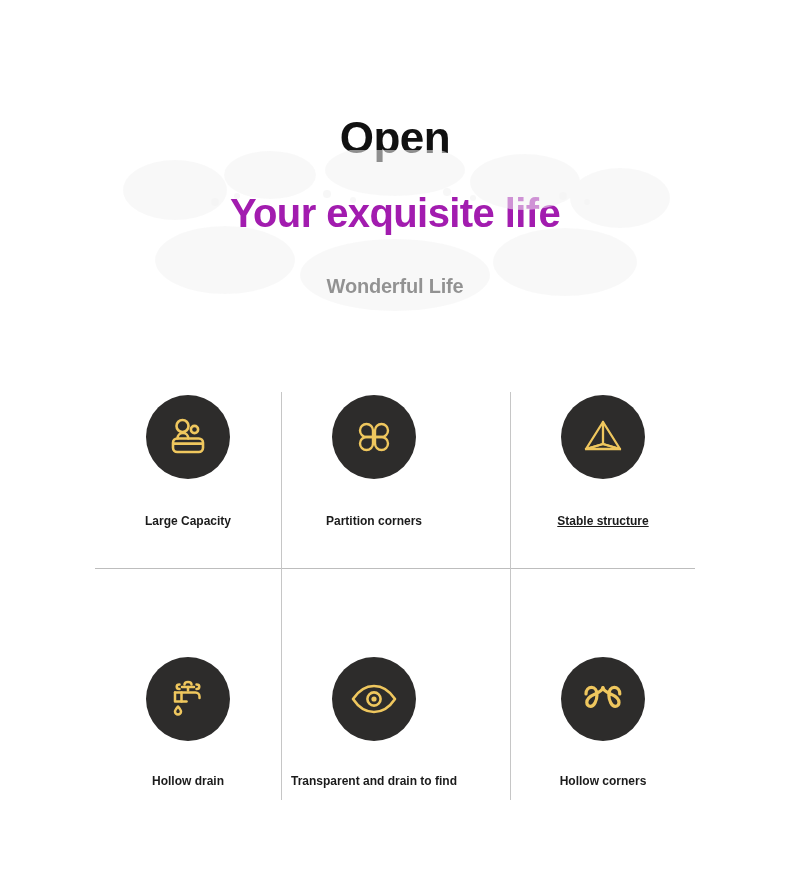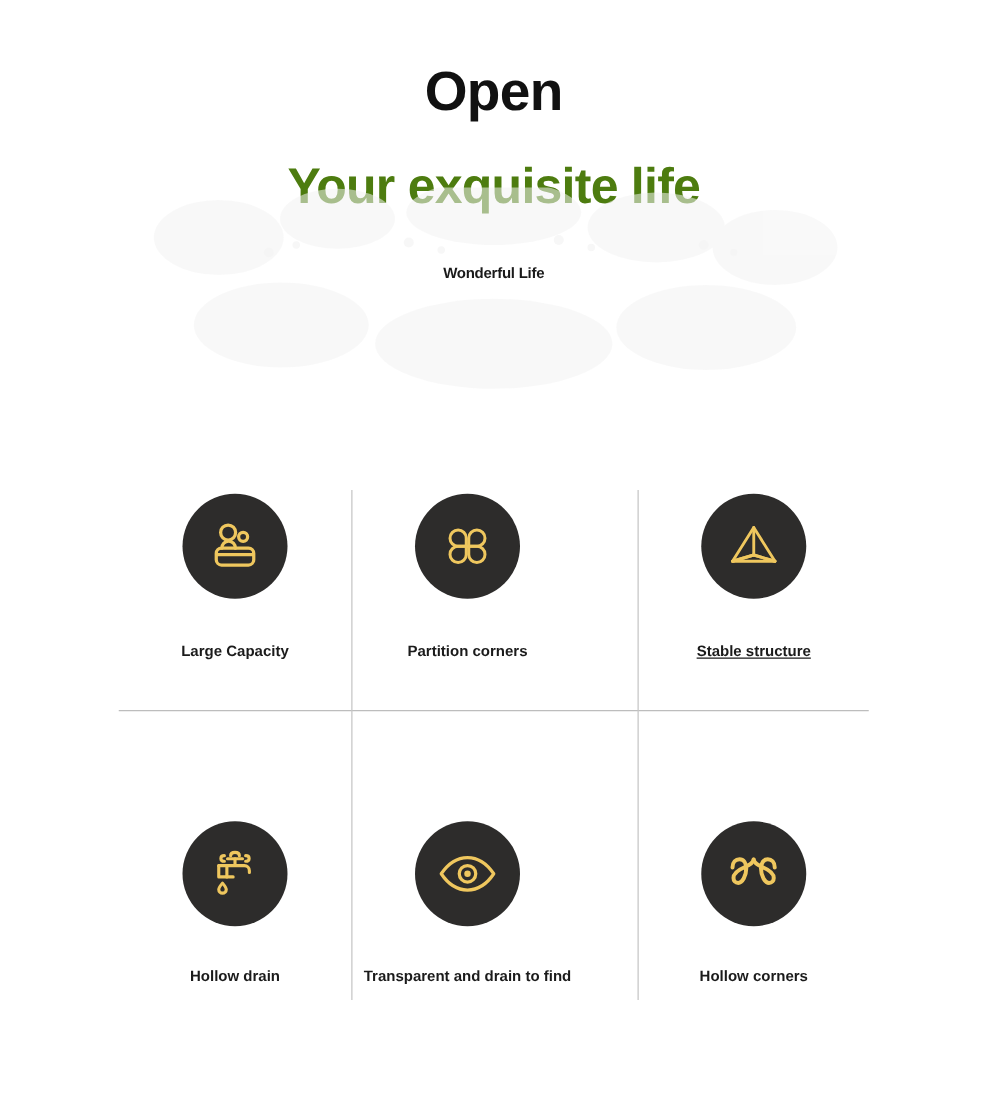--- a/index.html
+++ b/index.html
@@ -23,41 +23,41 @@
     top: 150px;
     width: 600px;
     height: 170px;
     pointer-events: none;
     opacity: 0.55;
   }
 
   
   .hero {
     position: relative;
-    padding-top: 52px;
+    padding-top: 116px;
     text-align: center;
   }
   .hero-title {
     font-size: 44px;
     font-weight: bold;
     line-height: 1.0;
     letter-spacing: -0.5px;
     color: #111111;
     margin: 0;
   }
   .hero-subtitle {
     font-size: 40px;
     font-weight: bold;
     line-height: 1.0;
     letter-spacing: -0.6px;
-    color: #4d7c0f;
+    color: #a21caf;
     margin: 33px 0 0 0;
   }
   .hero-tagline {
-    font-size: 12px;
+    font-size: 20px;
     font-weight: bold;
     line-height: 1.0;
     letter-spacing: -0.2px;
     color: #1a1a1a;
     margin: 43px 0 0 0;
   }
 
   
   .features {
     position: absolute;

